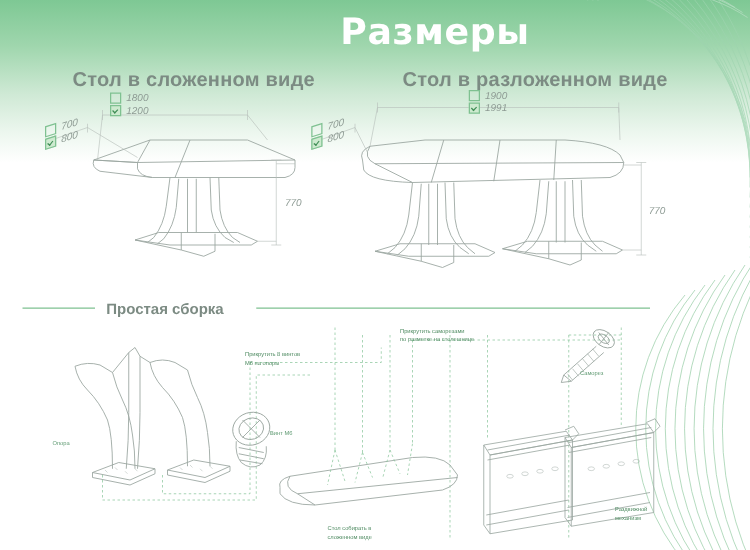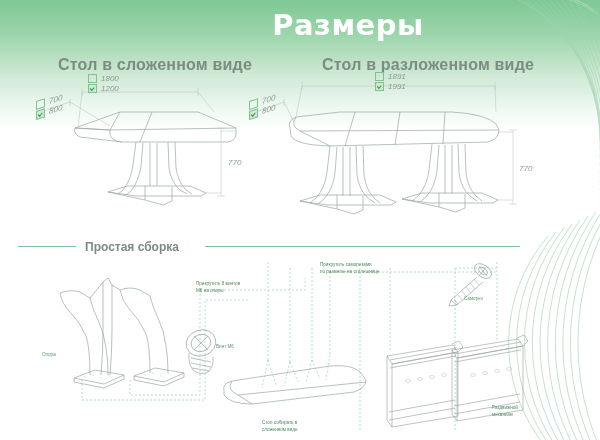--- a/index.html
+++ b/index.html
@@ -201,21 +201,21 @@
       <path d="M509 130 L517 130"></path>
         <path d="M509 204 L517 204"></path>
       <path d="M499 132 L513 132"></path>
       <path d="M498 200 L513 200"></path>
     </g>
   </svg>
 
   <div class="dimgroup" style="left:375px;top:71px;">
     <div class="dimrow">
       <span class="cbox"></span>
-      <span class="dimval">1891</span>
+      <span class="dimval">1900</span>
     </div>
     <div class="dimrow">
       <span class="cbox checked"></span>
       <span class="dimval">1991</span>
     </div>
   </div>
 
   <div class="dimgroup skew" style="left:249px;top:96px;">
     <div class="dimrow">
       <span class="cbox"></span>

